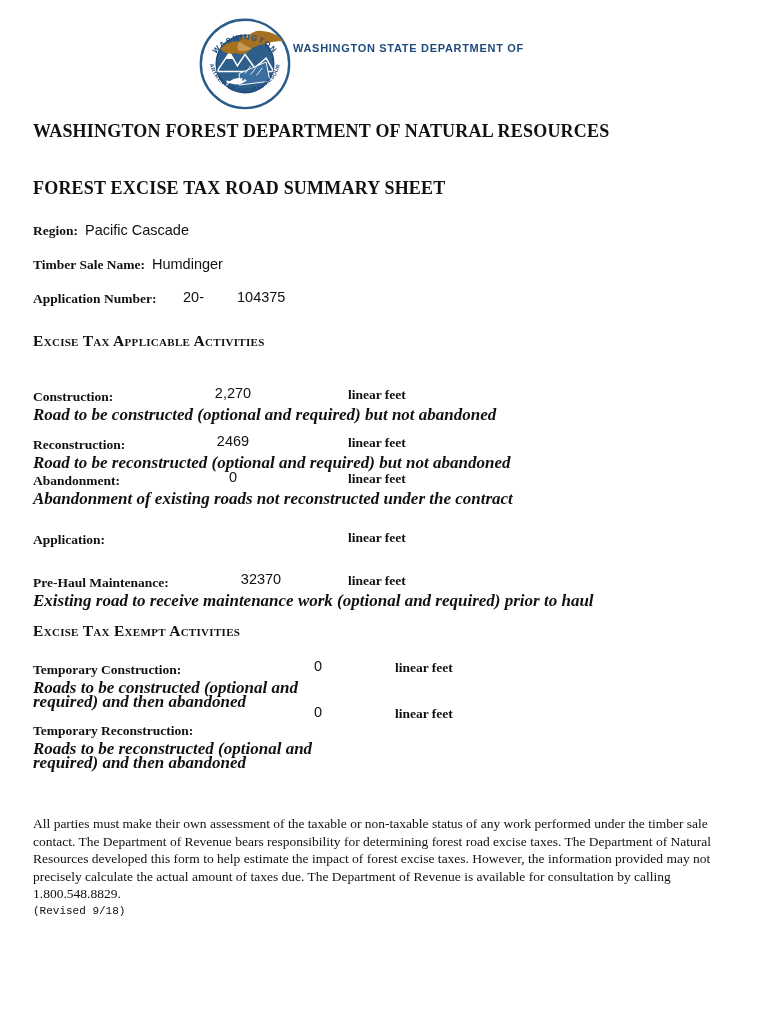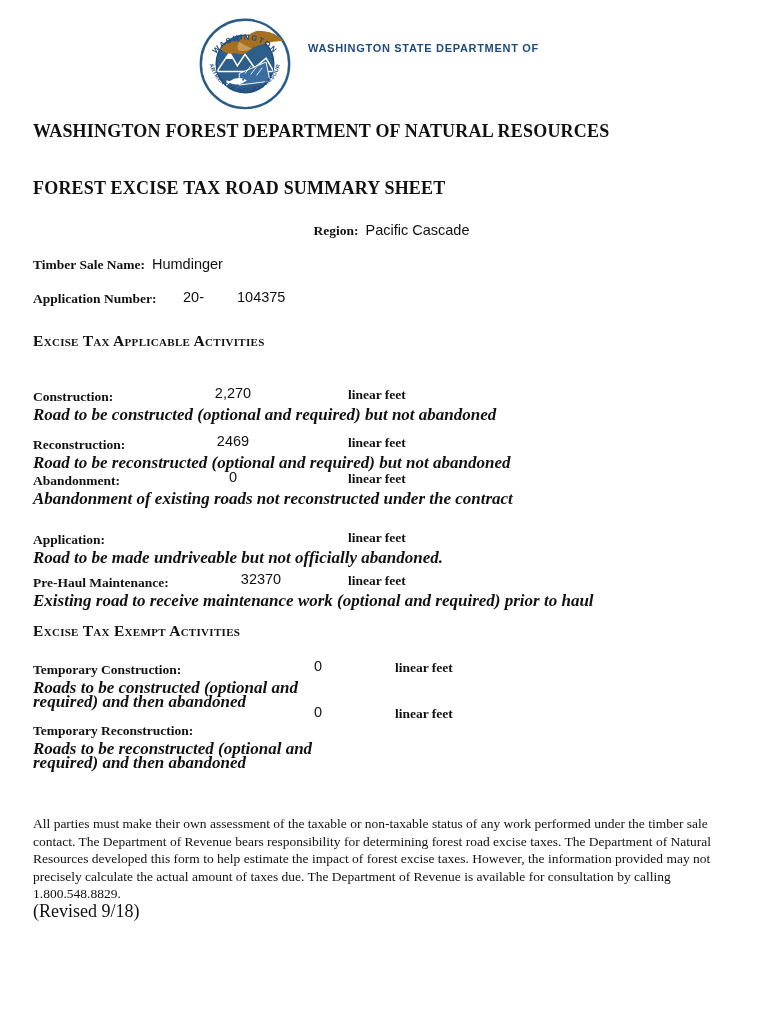--- a/index.html
+++ b/index.html
@@ -23,21 +23,21 @@
     top: 14px;
     display: flex;
     align-items: flex-start;
   }
   .seal {
     width: 96px;
     height: 96px;
     display: block;
   }
   .wordmark {
-    margin-left: 15px;
+    margin-left: 0px;
     padding-top: 28px;
   }
   .wm1 {
     font-family: "Liberation Sans", sans-serif;
     font-weight: bold;
     font-size: 11px;
     letter-spacing: 0.7px;
     color: #1e4b7c;
     white-space: nowrap;
   }
@@ -80,21 +80,21 @@
   }
   .field-label {
     font-weight: bold;
     font-size: 13.5px;
   }
   .field-value {
     font-family: "Liberation Sans", sans-serif;
     font-size: 14.5px;
     margin-left: 7px;
   }
-  .row-region { top: 221px; text-align: center; }
+  .row-region { top: 221px; }
   .row-timber { top: 255px; }
   .row-appnum { top: 289px; }
   .app-prefix {
     position: absolute;
     left: 150px;
     top: 0;
     font-family: "Liberation Sans", sans-serif;
     font-size: 14.5px;
   }
   .app-value {
@@ -174,22 +174,23 @@
   
   .footer {
     position: absolute;
     left: 33px;
     top: 815px;
     width: 708px;
     font-size: 13.5px;
     line-height: 17.6px;
   }
   .revised {
-    font-size: 18px;
+    font-size: 11px;
     line-height: 17.6px;
+    font-family: Liberation Mono, monospace;
   }
 </style>
 </head>
 <body>
 
 <div class="logo">
   <svg class="seal" viewBox="0 0 100 100">
     <defs>
       <path id="arcTop" d="M 13,56 A 38,38 0 0 1 87,56"></path>
       <path id="arcBottom" d="M 13,52 A 38,38 0 0 0 87,52"></path>
@@ -268,21 +269,20 @@
   <span class="act-label">Abandonment:</span>
   <span class="act-value">0</span>
   <span class="act-unit">linear feet</span>
   <div class="act-desc">Abandonment of existing roads not reconstructed under the contract</div>
 </div>
 
 <div class="activity row-decommission">
   <span class="act-label">Application:</span>
   <span class="act-value"></span>
   <span class="act-unit">linear feet</span>
-  <div class="act-desc">Road to be made undriveable but not officially abandoned.</div>
 </div>
 
 <div class="activity row-prehaul">
   <span class="act-label">Pre-Haul Maintenance:</span>
   <span class="act-value shift-right">32370</span>
   <span class="act-unit">linear feet</span>
   <div class="act-desc">Existing road to receive maintenance work (optional and required) prior to haul</div>
 </div>
 
 <div class="section-heading heading-exempt">Excise Tax Exempt Activities</div>

